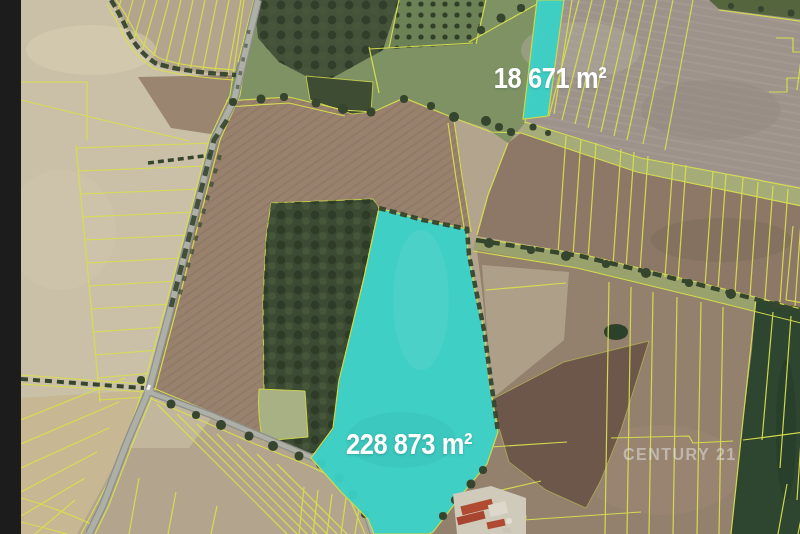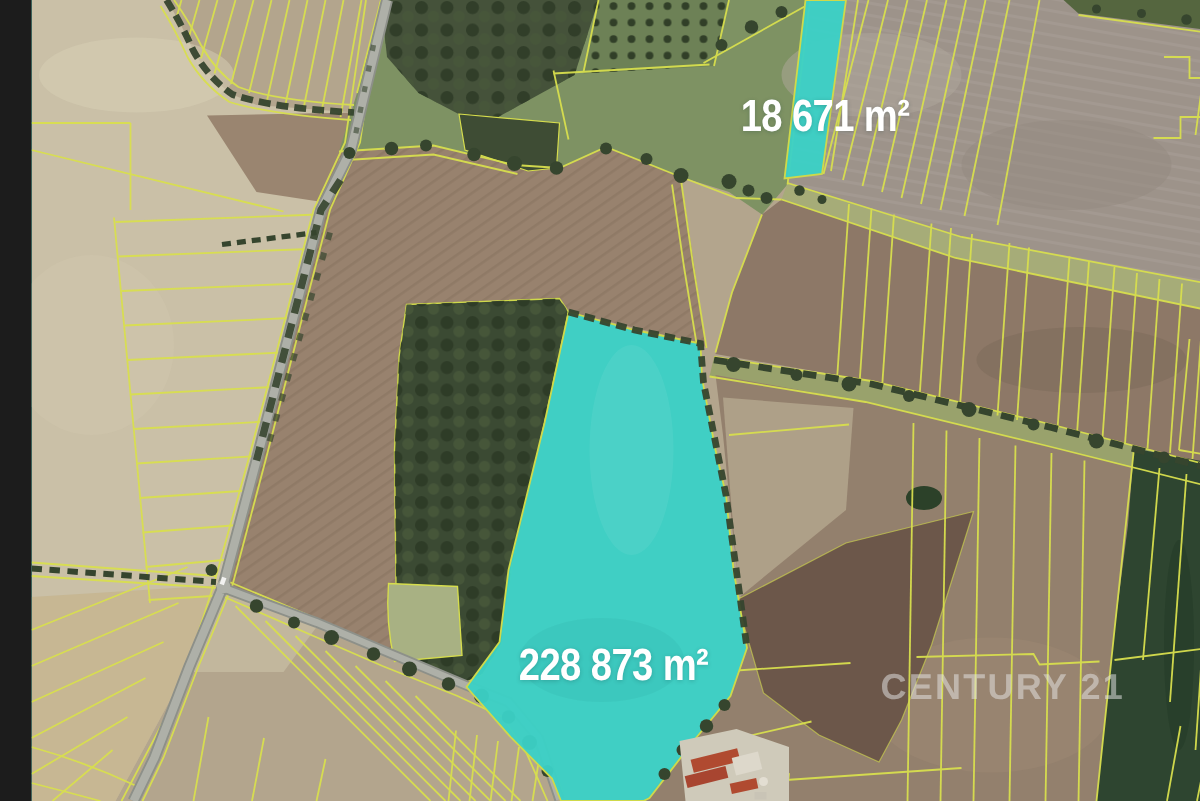--- a/index.html
+++ b/index.html
@@ -4,22 +4,22 @@
 <style>
   html,body{margin:0;padding:0;background:#1c1c1c;}
   .stage{position:relative;width:800px;height:534px;overflow:hidden;font-family:"Liberation Sans",sans-serif;background:#0f766e;margin-left:21px;}
   .stage svg{position:absolute;left:0;top:0;display:block;}
   .area-label{position:absolute;width:200px;text-align:center;color:#fff;font-weight:bold;
     font-size:30px;line-height:1;letter-spacing:-0.5px;white-space:nowrap;
     transform:scaleX(.85);transform-origin:50% 50%;
     text-shadow:0 1px 3px rgba(20,60,60,.25);pointer-events:none;}
   .label-small{left:429px;top:63px;}
   .label-large{left:288px;top:429px;}
-  .watermark{position:absolute;left:566px;top:447px;color:rgba(228,228,228,.52);
-    font-weight:bold;font-size:24px;letter-spacing:1.5px;line-height:1;white-space:nowrap;pointer-events:none;}
+  .watermark{position:absolute;left:602px;top:447px;color:rgba(228,228,228,.52);
+    font-weight:bold;font-size:16px;letter-spacing:1.5px;line-height:1;white-space:nowrap;pointer-events:none;}
 </style>
 </head>
 <body>
 
 <div class="stage">
 <svg width="800" height="534" viewBox="0 0 800 534">
   <defs>
     <pattern id="ptree" patternUnits="userSpaceOnUse" width="17" height="15">
       <circle cx="5" cy="5" r="4.4" fill="#2d3a26"></circle>
           <circle cx="13" cy="11" r="3.8" fill="#47573a"></circle>

